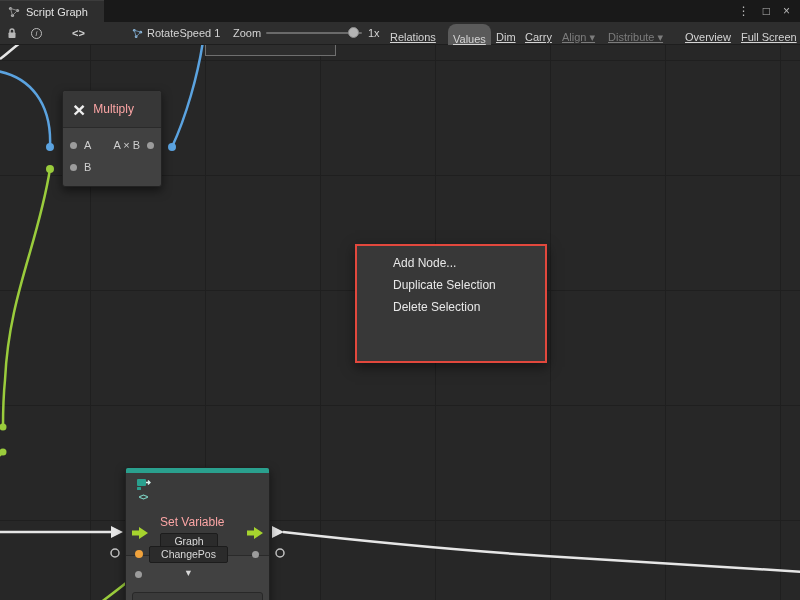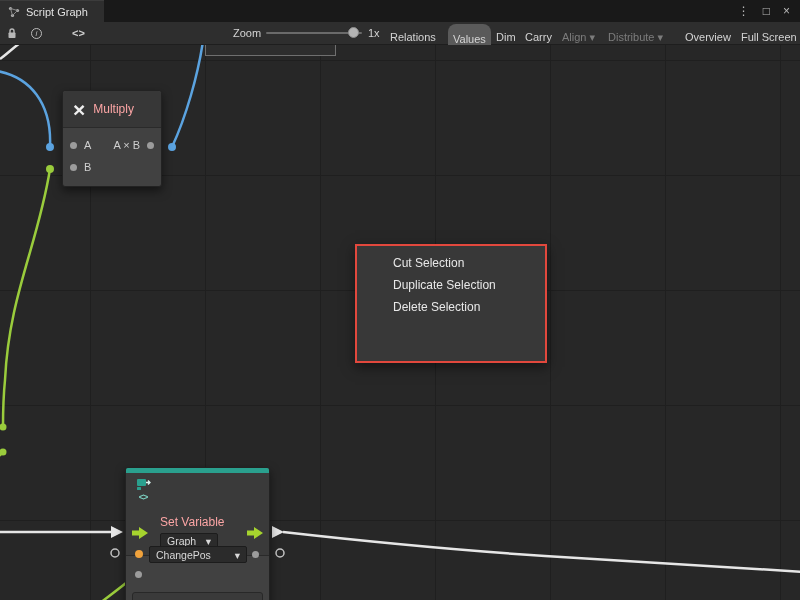--- a/index.html
+++ b/index.html
@@ -13,21 +13,21 @@
   .tab { display:flex; align-items:center; gap:6px; padding:0 16px 0 8px; background:#2e2e2e;
          font-size:11px; color:#e2e2e2; border-top:1px solid #3c3c3c; }
   .win-controls { display:flex; align-items:center; gap:13px; padding-right:10px;
                   color:#b8b8b8; font-size:12px; }
   .win-controls span { cursor:default; }
 
   
   .toolbar { position:absolute; top:22px; left:0; right:0; height:23px; background:#2e2e2e;
              border-bottom:1px solid #1e1e1e; font-size:11px; color:#d4d4d4; }
   .titem { position:absolute; top:0; height:22px; display:flex; align-items:center; gap:4px; white-space:nowrap; }
-  .tbtn  { padding:15px 5px; }
+  .tbtn  { padding:15px 5px;text-decoration:underline; }
   .tbtn.active { background:#5a5a5a; border-radius:8px; height:22px; top:2px; }
   .tbtn.disabled { color:#7c7c7c; }
   .info-circle { display:inline-flex; width:11px; height:11px; border:1px solid #bbb; border-radius:50%;
                  align-items:center; justify-content:center; font-size:8px; color:#bbb; font-style:italic; }
   .slider-track { position:absolute; left:0; top:10px; width:96px; height:2px; background:#6a6a6a; border-radius:1px; }
   .slider-thumb { position:absolute; left:82px; top:5px; width:11px; height:11px; border-radius:50%;
                   background:#b4b4b4; border:1px solid #8a8a8a; }
 
   
   .canvas { position:absolute; top:45px; left:0; width:800px; height:555px; overflow:hidden;
@@ -56,23 +56,23 @@
   .spacer { flex:1; }
 
   .node-setvar { left:125px; top:422px; width:145px; height:140px; border-radius:3px 3px 0 0; }
   .sv-strip { height:5px; background:#2aa08e; border-radius:2px 2px 0 0; }
   .sv-header { display:flex; gap:8px; padding:5px 8px 7px; background:#3a3a3a; border-bottom:1px solid #2a2a2a; }
   .sv-icon-col { display:flex; flex-direction:column; align-items:center; gap:1px; width:18px; }
   .sv-code { font-size:9px; font-weight:bold; color:#7fd4c5; letter-spacing:-1px; }
   .sv-right { display:flex; flex-direction:column; gap:4px;margin-top:37px; }
   .dropdown { display:flex; align-items:center; justify-content:space-between; gap:6px;
               background:#2b2b2b; border:1px solid #1c1c1c; border-radius:2px;
-              font-size:10.5px; color:#d8d8d8; padding:1px 6px; }
+              font-size:10.5px; color:#d8d8d8; padding:1px 6px;flex-direction:column; }
   .sv-scope { width:58px; height:15px; }
-  .sv-var { position:absolute; left:23px; top:78px; width:98px; height:17px; }
+  .sv-var { position:absolute; left:23px; top:78px; width:79px; height:17px; }
   .sv-arrow { position:absolute; }
   .dot-orange { position:absolute; left:9px; top:82px; width:8px; height:8px; border-radius:50%; background:#f0a23c; }
   .dot-gray-r { position:absolute; right:10px; top:83px; width:7px; height:7px; border-radius:50%; background:#9c9c9c; }
   .dot-gray-3 { position:absolute; left:9px; top:103px; width:7px; height:7px; border-radius:50%; background:#9c9c9c; }
   .sv-footer { position:absolute; left:6px; right:6px; top:124px; height:20px;
                background:#3a3a3a; border:1px solid #282828; border-radius:3px 3px 0 0; }
 
   
   .ctx-menu { position:absolute; left:355px; top:199px; width:192px; height:119px;
               background:#383838; border:2px solid #e2483d; box-shadow:0 4px 12px rgba(0,0,0,.5);
@@ -105,20 +105,29 @@
     <span class="titem" style="left:7px">
       <svg width="10" height="12" viewBox="0 0 10 12">
         <path d="M3 6 V4 a2 2 0 0 1 4 0 V6" stroke="#b8b8b8" stroke-width="1.4" fill="none"></path>
         <rect x="1.5" y="5.5" width="7" height="5.5" rx="0.8" fill="#b8b8b8"></rect>
       </svg>
     </span>
     <span class="titem" style="left:31px">
       <span class="info-circle">i</span>
     </span>
     <span class="titem" style="left:72px; color:#cfcfcf; font-weight:bold;">&lt;&gt;</span>
+    <span class="titem" style="left:132px">
+      <svg width="11" height="11" viewBox="0 0 12 12">
+        <circle cx="2.5" cy="2.5" r="1.5" fill="#8fb7d8"></circle>
+        <circle cx="9.5" cy="4.5" r="1.5" fill="#8fb7d8"></circle>
+        <circle cx="4.5" cy="9.5" r="1.5" fill="#8fb7d8"></circle>
+        <path d="M2.5 2.5 L9.5 4.5 L4.5 9.5 Z" stroke="#6f94b4" fill="none" stroke-width="1"></path>
+      </svg>
+      <span>RotateSpeed 1</span>
+    </span>
     <span class="titem" style="left:233px">Zoom</span>
     <span class="titem" style="left:266px; width:96px;">
       <span class="slider-track"></span>
       <span class="slider-thumb"></span>
     </span>
     <span class="titem" style="left:368px">1x</span>
     <span class="titem tbtn" style="left:385px">Relations</span>
     <span class="titem tbtn active" style="left:448px">Values</span>
     <span class="titem tbtn" style="left:491px">Dim</span>
     <span class="titem tbtn" style="left:520px">Carry</span>
@@ -212,19 +221,19 @@
       <span class="dropdown sv-var">
         <span>ChangePos</span>
         <span>▾</span>
       </span>
       <span class="dot-gray-r"></span>
       <span class="dot-gray-3"></span>
       <div class="sv-footer"></div>
     </div>
 
     <div class="ctx-menu">
-      <div class="ctx-item">Cut Selection</div>
+      <div class="ctx-item">Add Node...</div>
       <div class="ctx-item">Duplicate Selection</div>
       <div class="ctx-item">Delete Selection</div>
     </div>
 
   </div>
 </div>
 
 </body></html>

